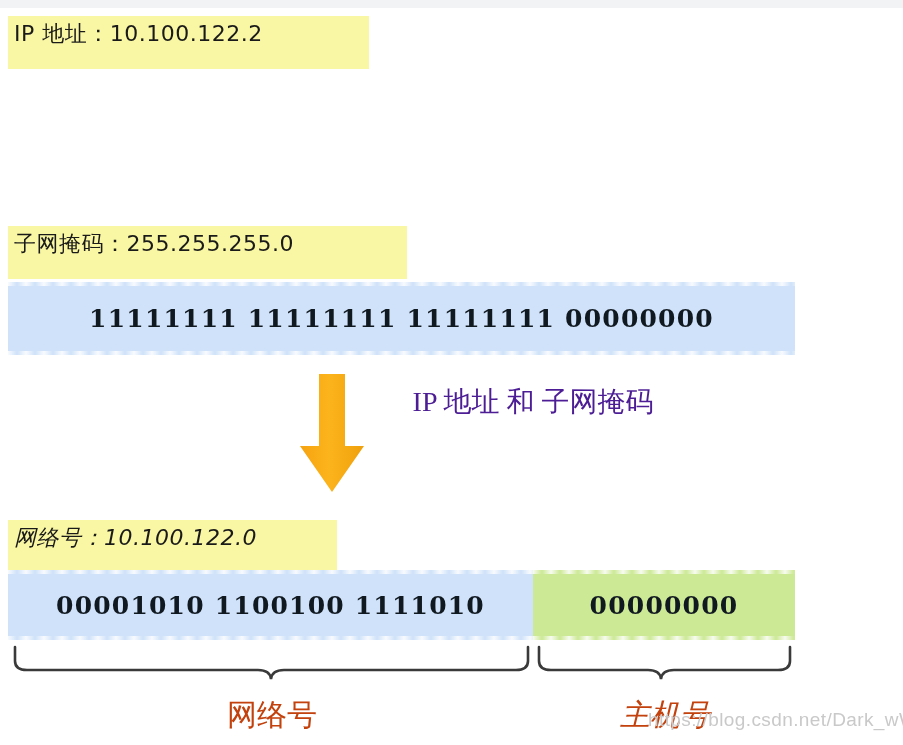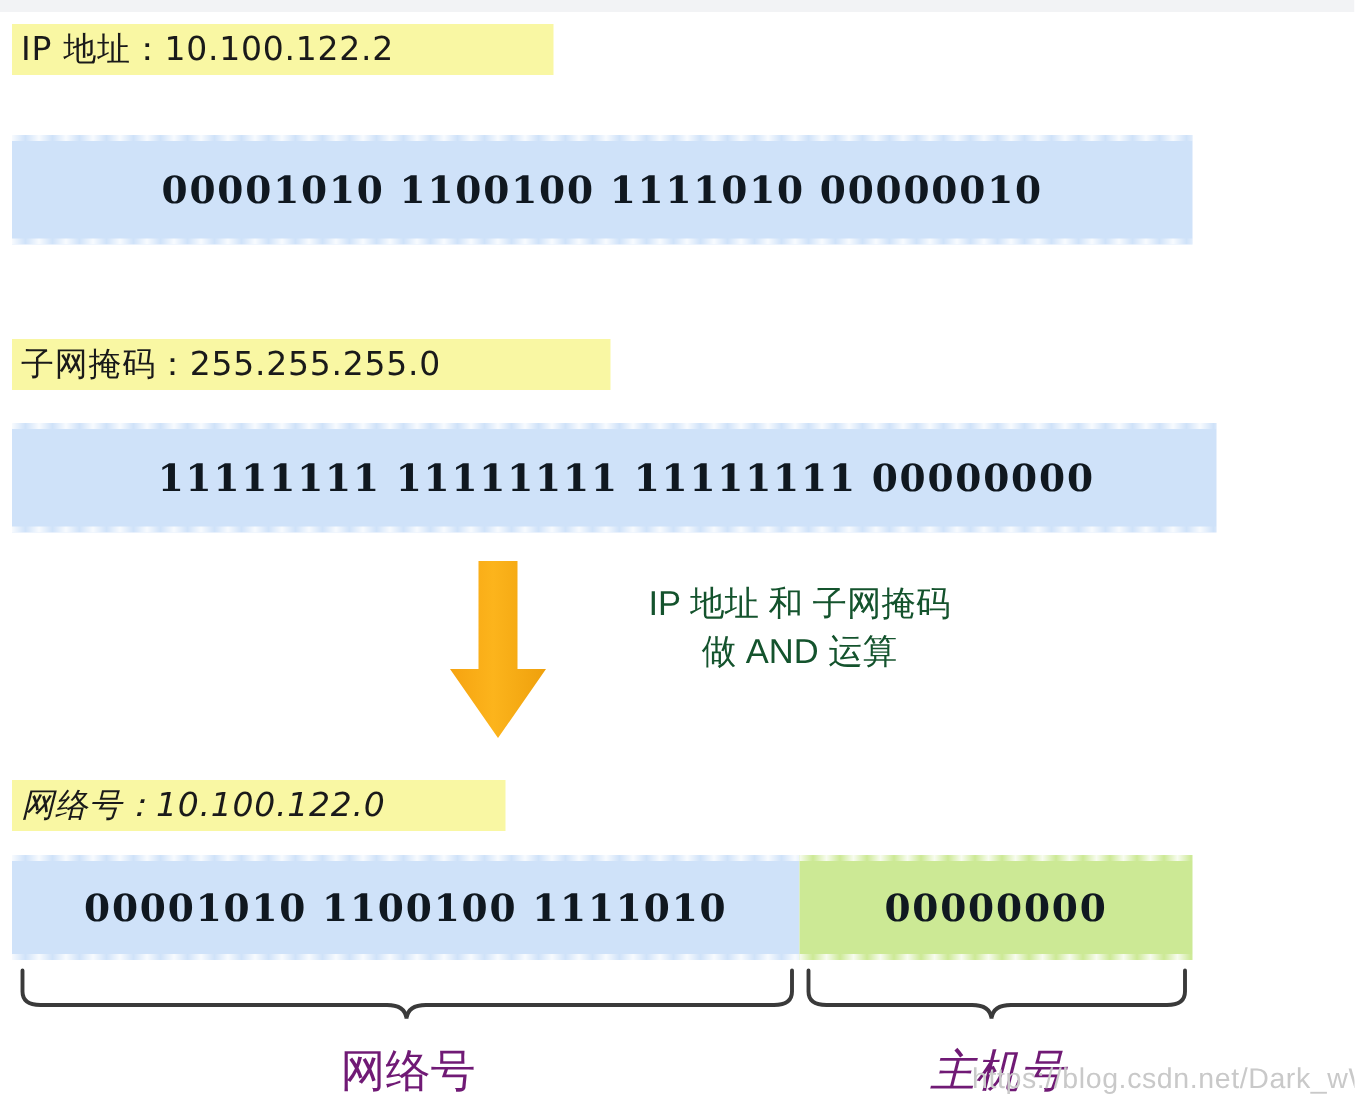--- a/index.html
+++ b/index.html
@@ -18,21 +18,21 @@
   }
 
   
   .hl{
     position:absolute;
     background:#f9f7a3;
     color:#1a1a1a;
     font-size:22px;
     line-height:30px;
     white-space:nowrap;
-    padding:3px 6px 1px 6px;
+    padding:3px 6px 20px 6px;
     font-family:"DejaVu Sans","Liberation Sans",sans-serif;
     letter-spacing:0.5px;
   }
 
   
   .bar{
     position:absolute;
     display:flex;
     align-items:center;
     justify-content:center;
@@ -57,34 +57,34 @@
   .bar::before{top:0;}
   .bar::after{bottom:0;}
 
   
   .arrow{position:absolute;}
 
   
   .caption{
     position:absolute;
     text-align:center;
-    color:#14532d;
-    font-size:23px;
+    color:#4c1d95;
+    font-size:28px;
     line-height:32px;
-    font-family:Liberation Sans, sans-serif;
+    font-family:Liberation Serif, serif;
     white-space:nowrap;
   }
 
   
   .braces{position:absolute;left:0;top:645px;width:903px;height:50px;}
 
   
   .blabel{
     position:absolute;
-    color:#701a75;
+    color:#c2410c;
     font-size:30px;
     line-height:38px;
     font-family:"DejaVu Sans","Liberation Sans",sans-serif;
     text-align:center;
     white-space:nowrap;
   }
 
   .watermark{
     position:absolute;
     color:#c9c9c9;
@@ -96,46 +96,42 @@
 </style>
 </head>
 <body>
 
 <div id="stage">
 
   <div class="topstrip"></div>
 
   <div class="hl" style="left:8px;top:16px;width:349px;">IP 地址：10.100.122.2</div>
 
-  <div class="bar" style="left:8px;top:90px;width:787px;height:73px;">
-    <span>00001010 1100100 1111010 00000010</span>
-  </div>
 
   <div class="hl" style="left:8px;top:226px;width:387px;">子网掩码：255.255.255.0</div>
 
-  <div class="bar" style="left:8px;top:282px;width:787px;height:73px;padding-left:16px;">
+  <div class="bar" style="left:8px;top:282px;width:787px;height:73px;">
     <span>11111111 11111111 11111111 00000000</span>
   </div>
 
   <div class="arrow" style="left:298px;top:372px;width:68px;height:122px;">
     <svg width="68" height="122" viewBox="0 0 68 122" xmlns="http://www.w3.org/2000/svg">
       <defs>
         <linearGradient id="ag" x1="0" y1="0" x2="1" y2="0">
           <stop offset="0%" stop-color="#f6a310"></stop>
           <stop offset="45%" stop-color="#fcb41c"></stop>
           <stop offset="100%" stop-color="#efa00c"></stop>
         </linearGradient>
       </defs>
       <path d="M21 2 L47 2 L47 74 L66 74 L34 120 L2 74 L21 74 Z" fill="url(#ag)"></path>
     </svg>
   </div>
 
   <div class="caption" style="left:383px;top:386px;width:300px;">
     <div>IP 地址 和 子网掩码</div>
-    <div>做 AND 运算</div>
   </div>
 
   <div class="hl" style="left:8px;top:520px;width:317px;font-style:italic;">网络号：10.100.122.0</div>
 
   <div class="bar" style="left:8px;top:570px;width:525px;height:70px;">
     <span>00001010 1100100 1111010</span>
   </div>
 
   <div class="bar green" style="left:533px;top:570px;width:262px;height:70px;">
     <span>00000000</span>

